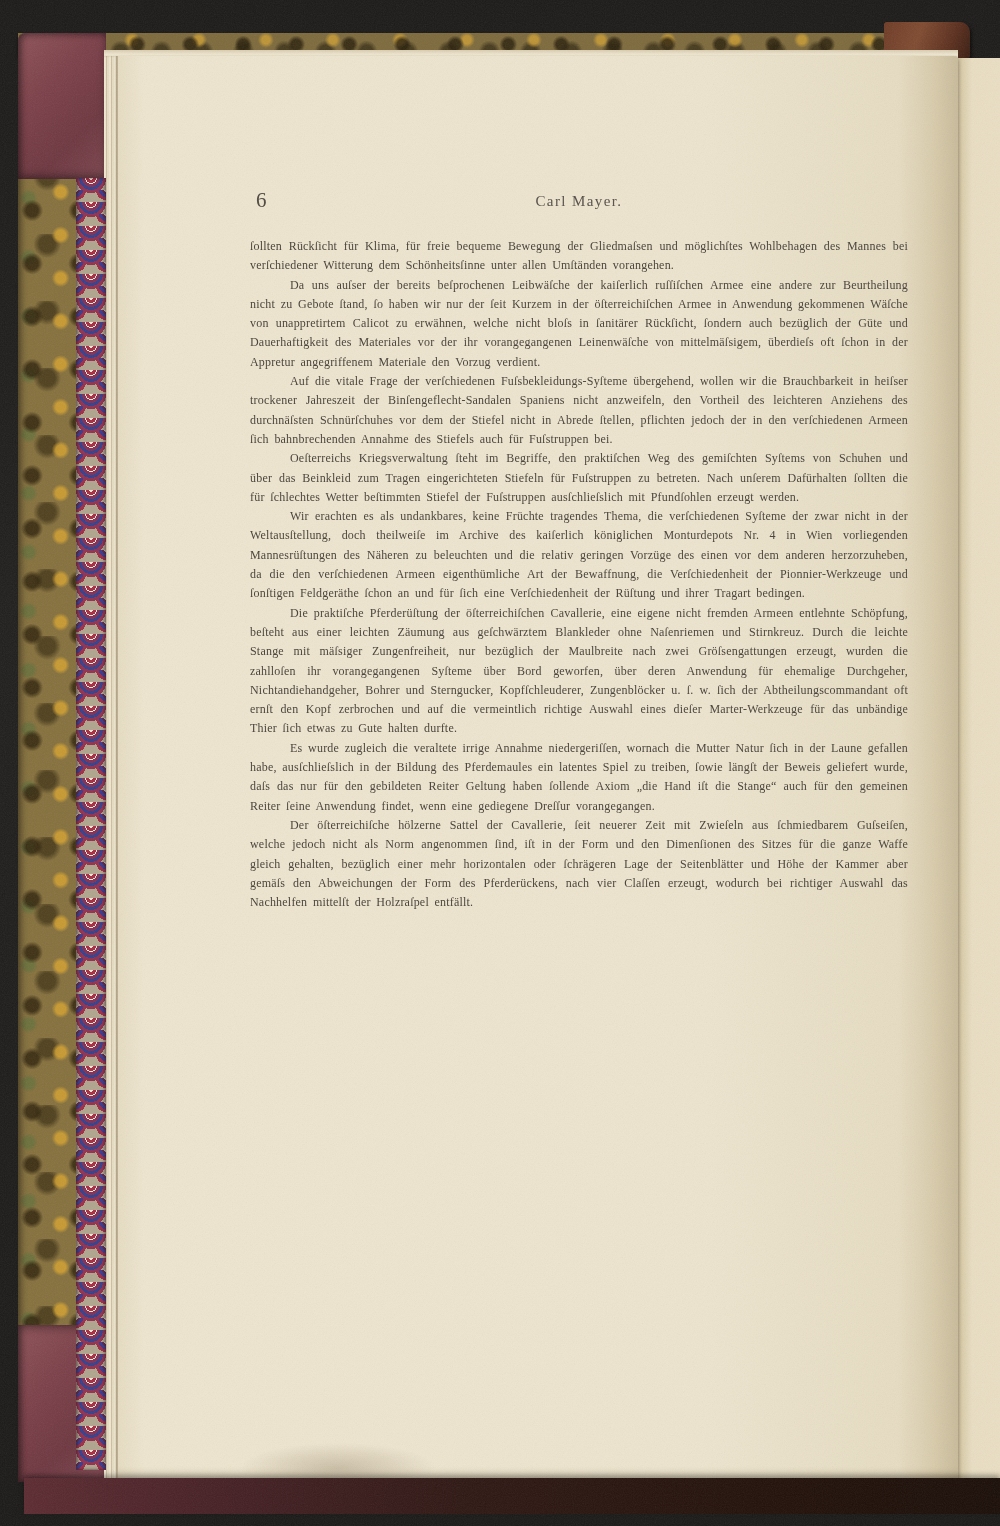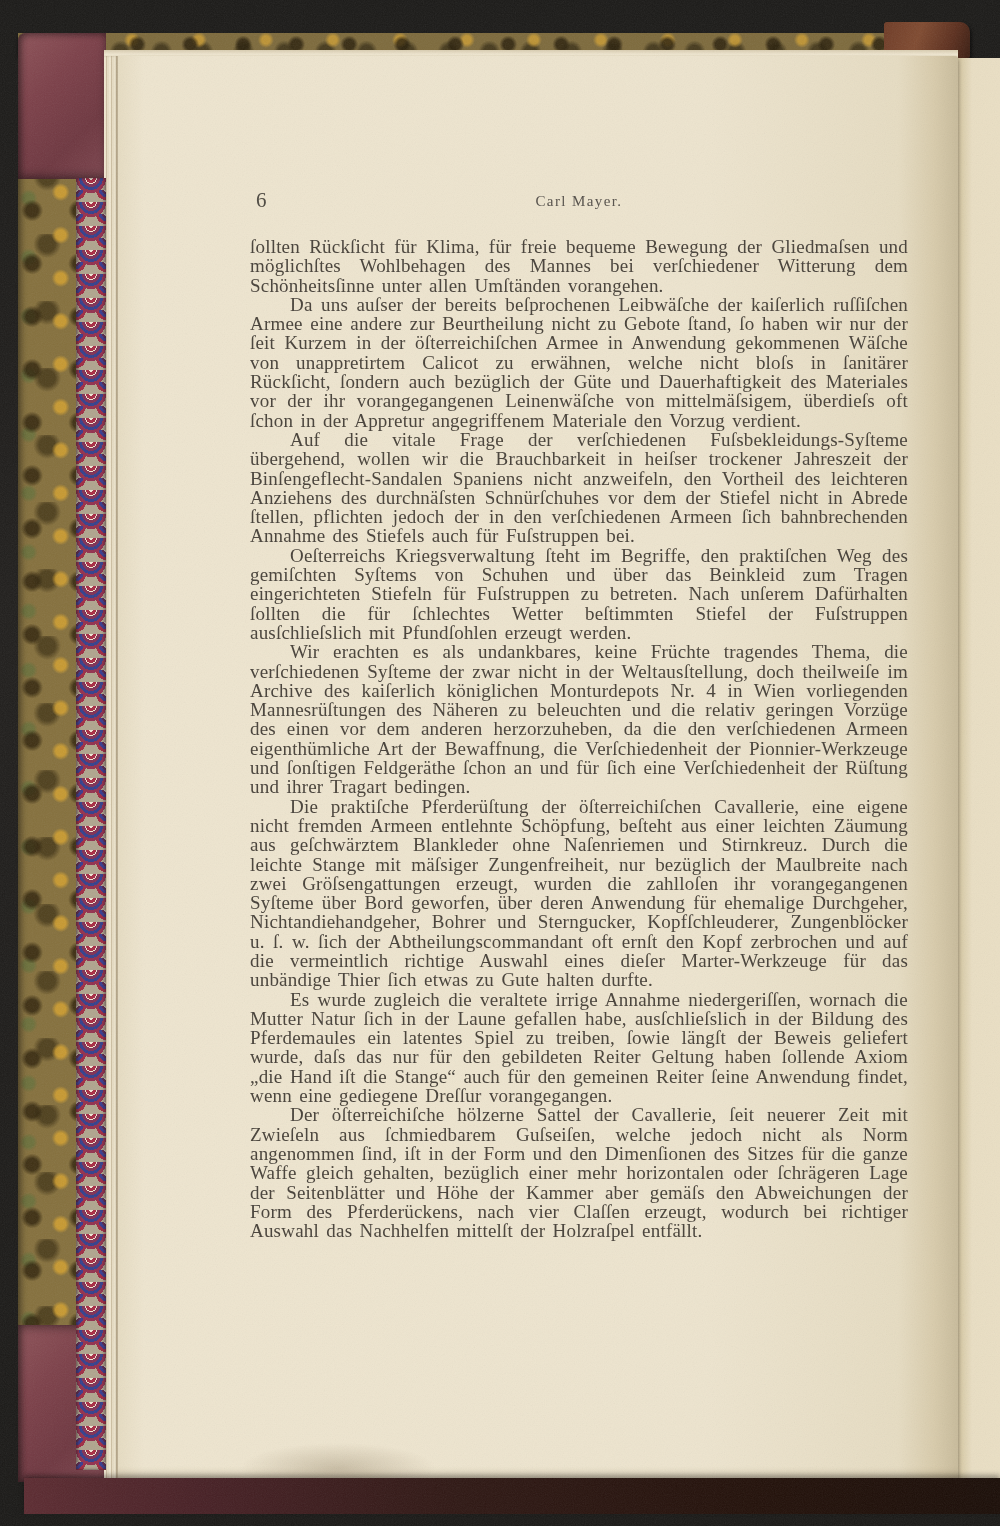--- a/index.html
+++ b/index.html
@@ -98,21 +98,21 @@
   .page-num{
     position:absolute;left:6px;top:0;font-size:21px;color:#4e4a42;
   }
   .running-header{
     position:absolute;left:0;right:0;top:5px;text-align:center;
     font-size:15px;letter-spacing:1.4px;color:#55504a;
   }
   .paragraphs{margin-top:21px;}
   .paragraphs p{
     margin:0;text-align:justify;text-indent:40px;
-    font-size:19px;line-height:19.3px;
+    font-size:12px;line-height:19.3px;
     word-spacing:2.4px;letter-spacing:.2px;color:#474139;
   }
   .paragraphs p.no-indent{text-indent:0;}
   
   .grain{position:absolute;left:0;top:0;pointer-events:none;}
 </style>
 </head>
 <body>
 
 <div id="canvas">

